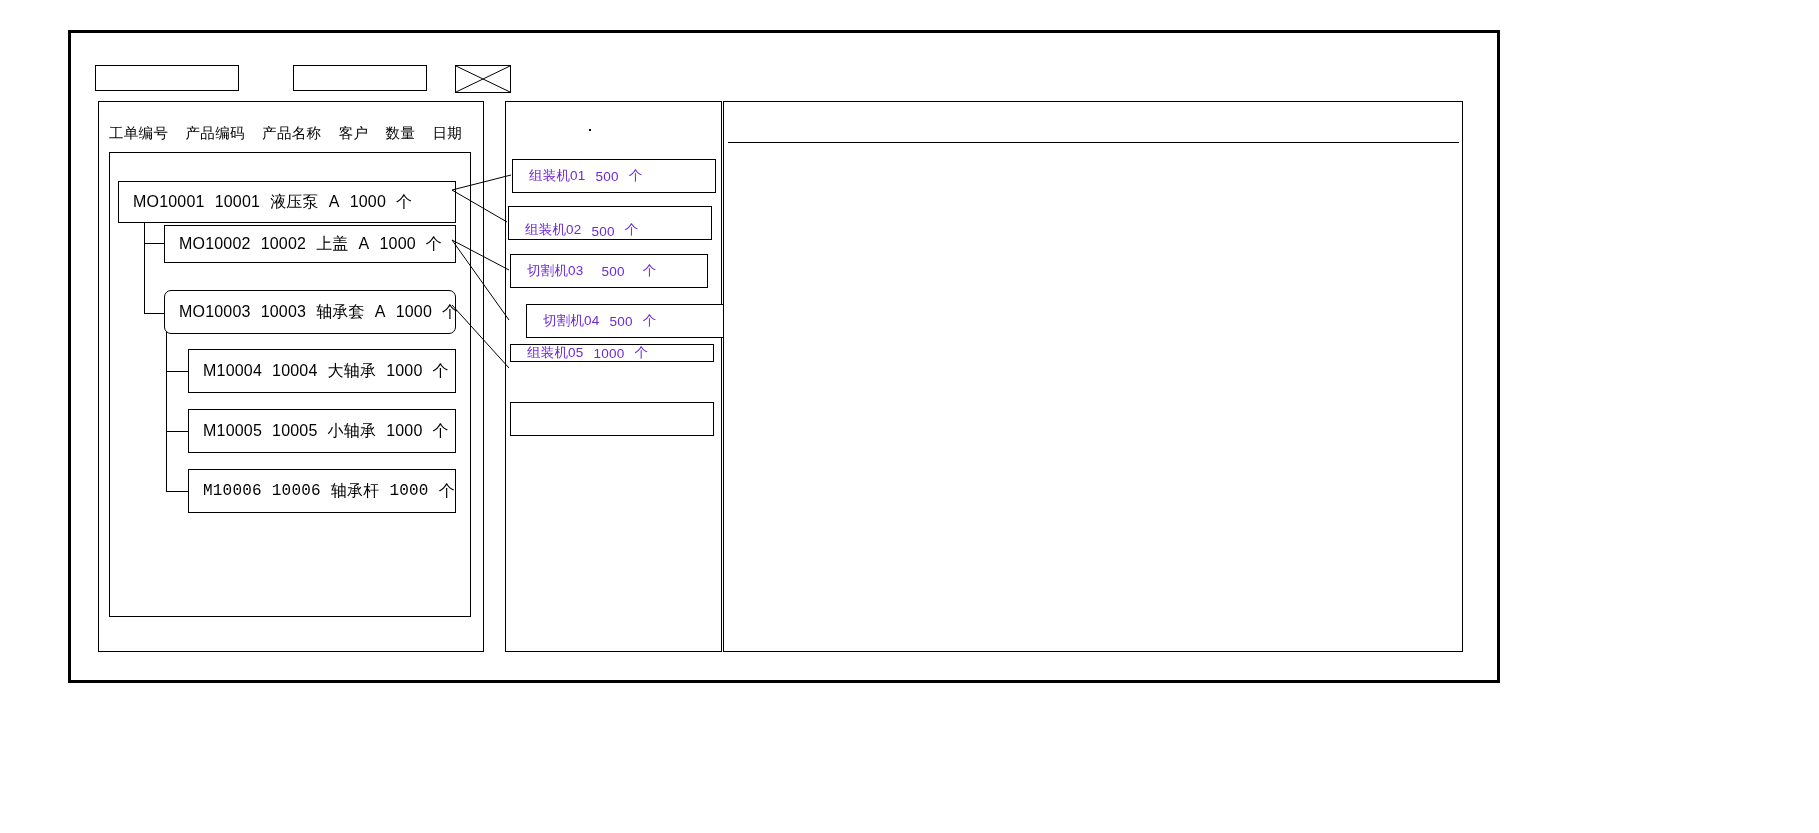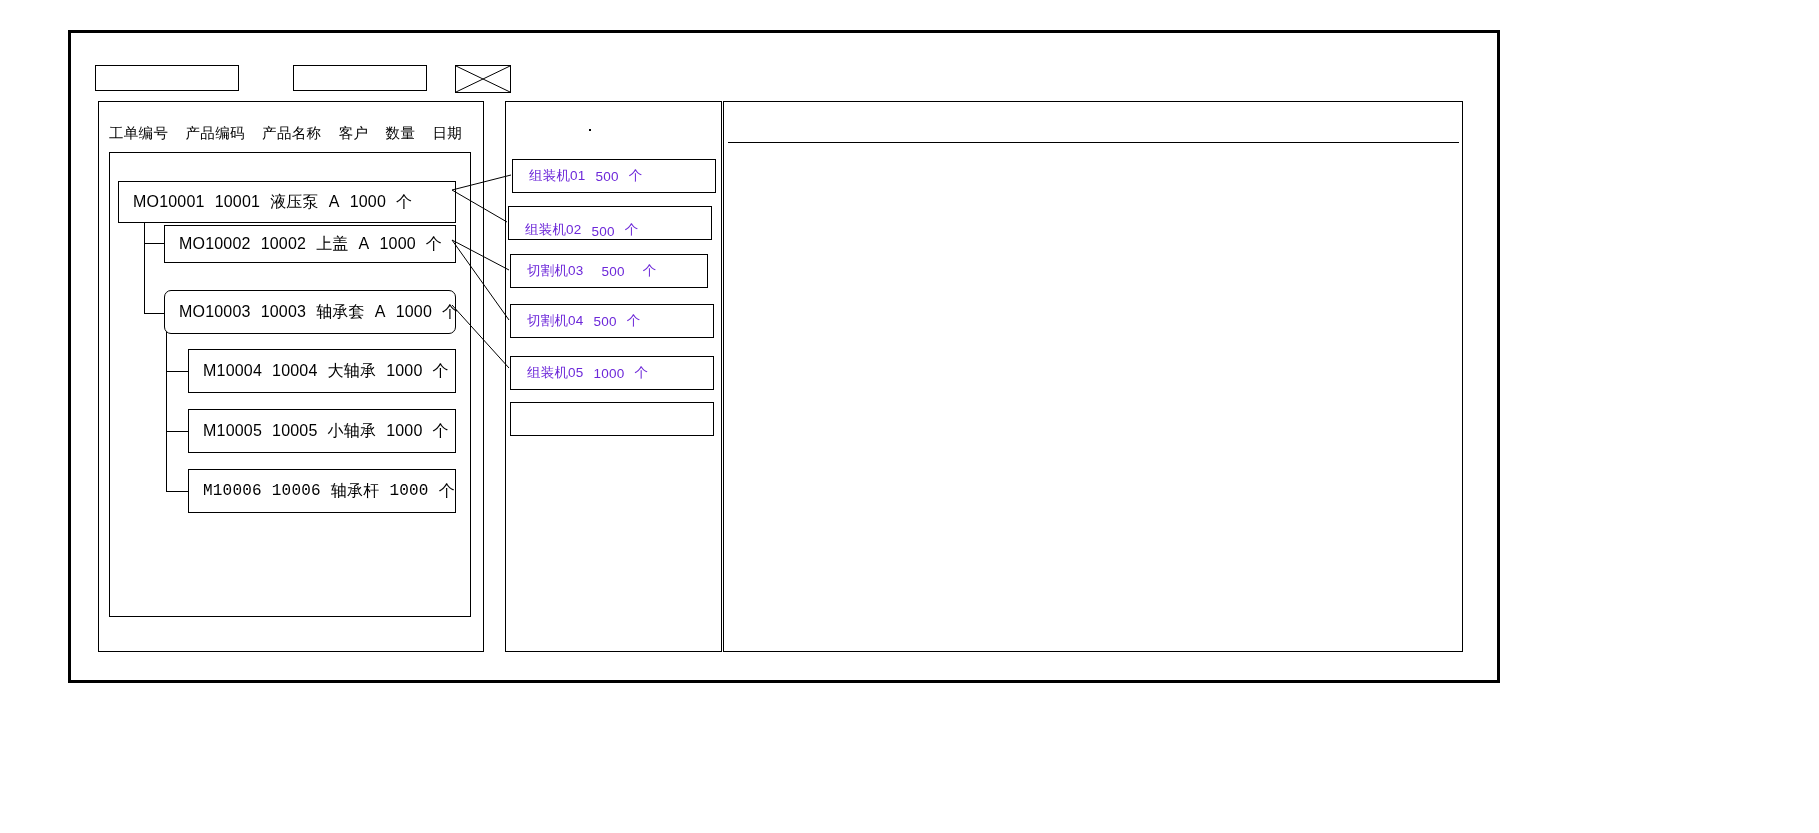--- a/index.html
+++ b/index.html
@@ -255,27 +255,27 @@
         <span class="cell">500</span>
         <span class="cell">个</span>
       </div>
 
       <div class="machine-box" style="left:4px; top:152px; width:198px; height:34px;gap:8px;">
         <span class="cell">切割机03</span>
         <span class="cell">500</span>
         <span class="cell">个</span>
       </div>
 
-      <div class="machine-box" style="left:4px; top:202px; width:204px; height:34px;">
+      <div class="machine-box" style="left:20px; top:202px; width:204px; height:34px;">
         <span class="cell">切割机04</span>
         <span class="cell">500</span>
         <span class="cell">个</span>
       </div>
 
-      <div class="machine-box" style="left:4px; top:254px; width:204px; height:34px;">
+      <div class="machine-box" style="left:4px; top:242px; width:204px; height:18px;">
         <span class="cell">组装机05</span>
         <span class="cell">1000</span>
         <span class="cell">个</span>
       </div>
 
       <div class="machine-box" style="left:4px; top:300px; width:204px; height:34px;">
         <span class="cell"></span>
         <span class="cell"></span>
         <span class="cell"></span>
       </div>

